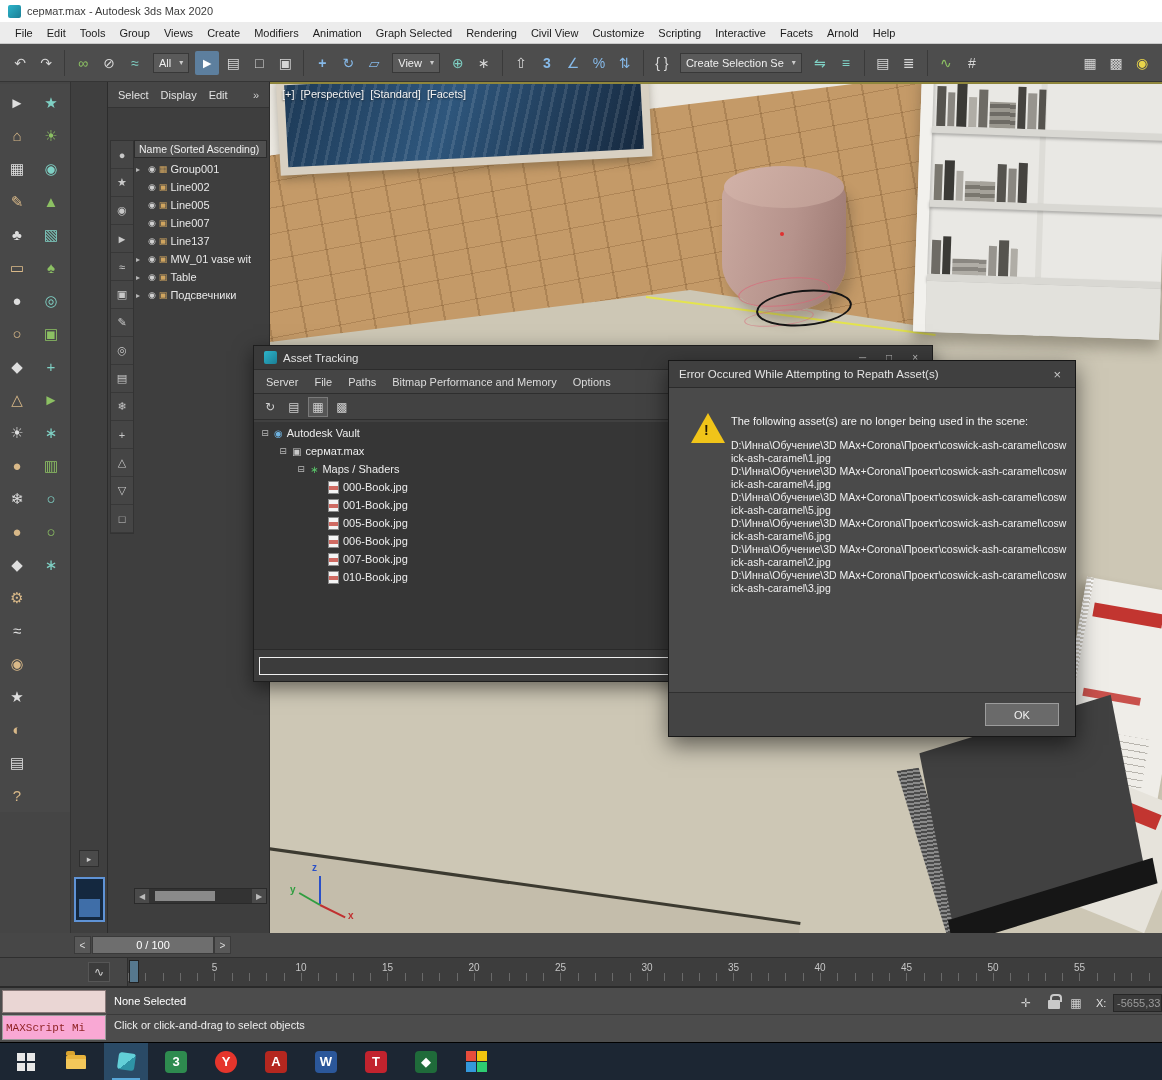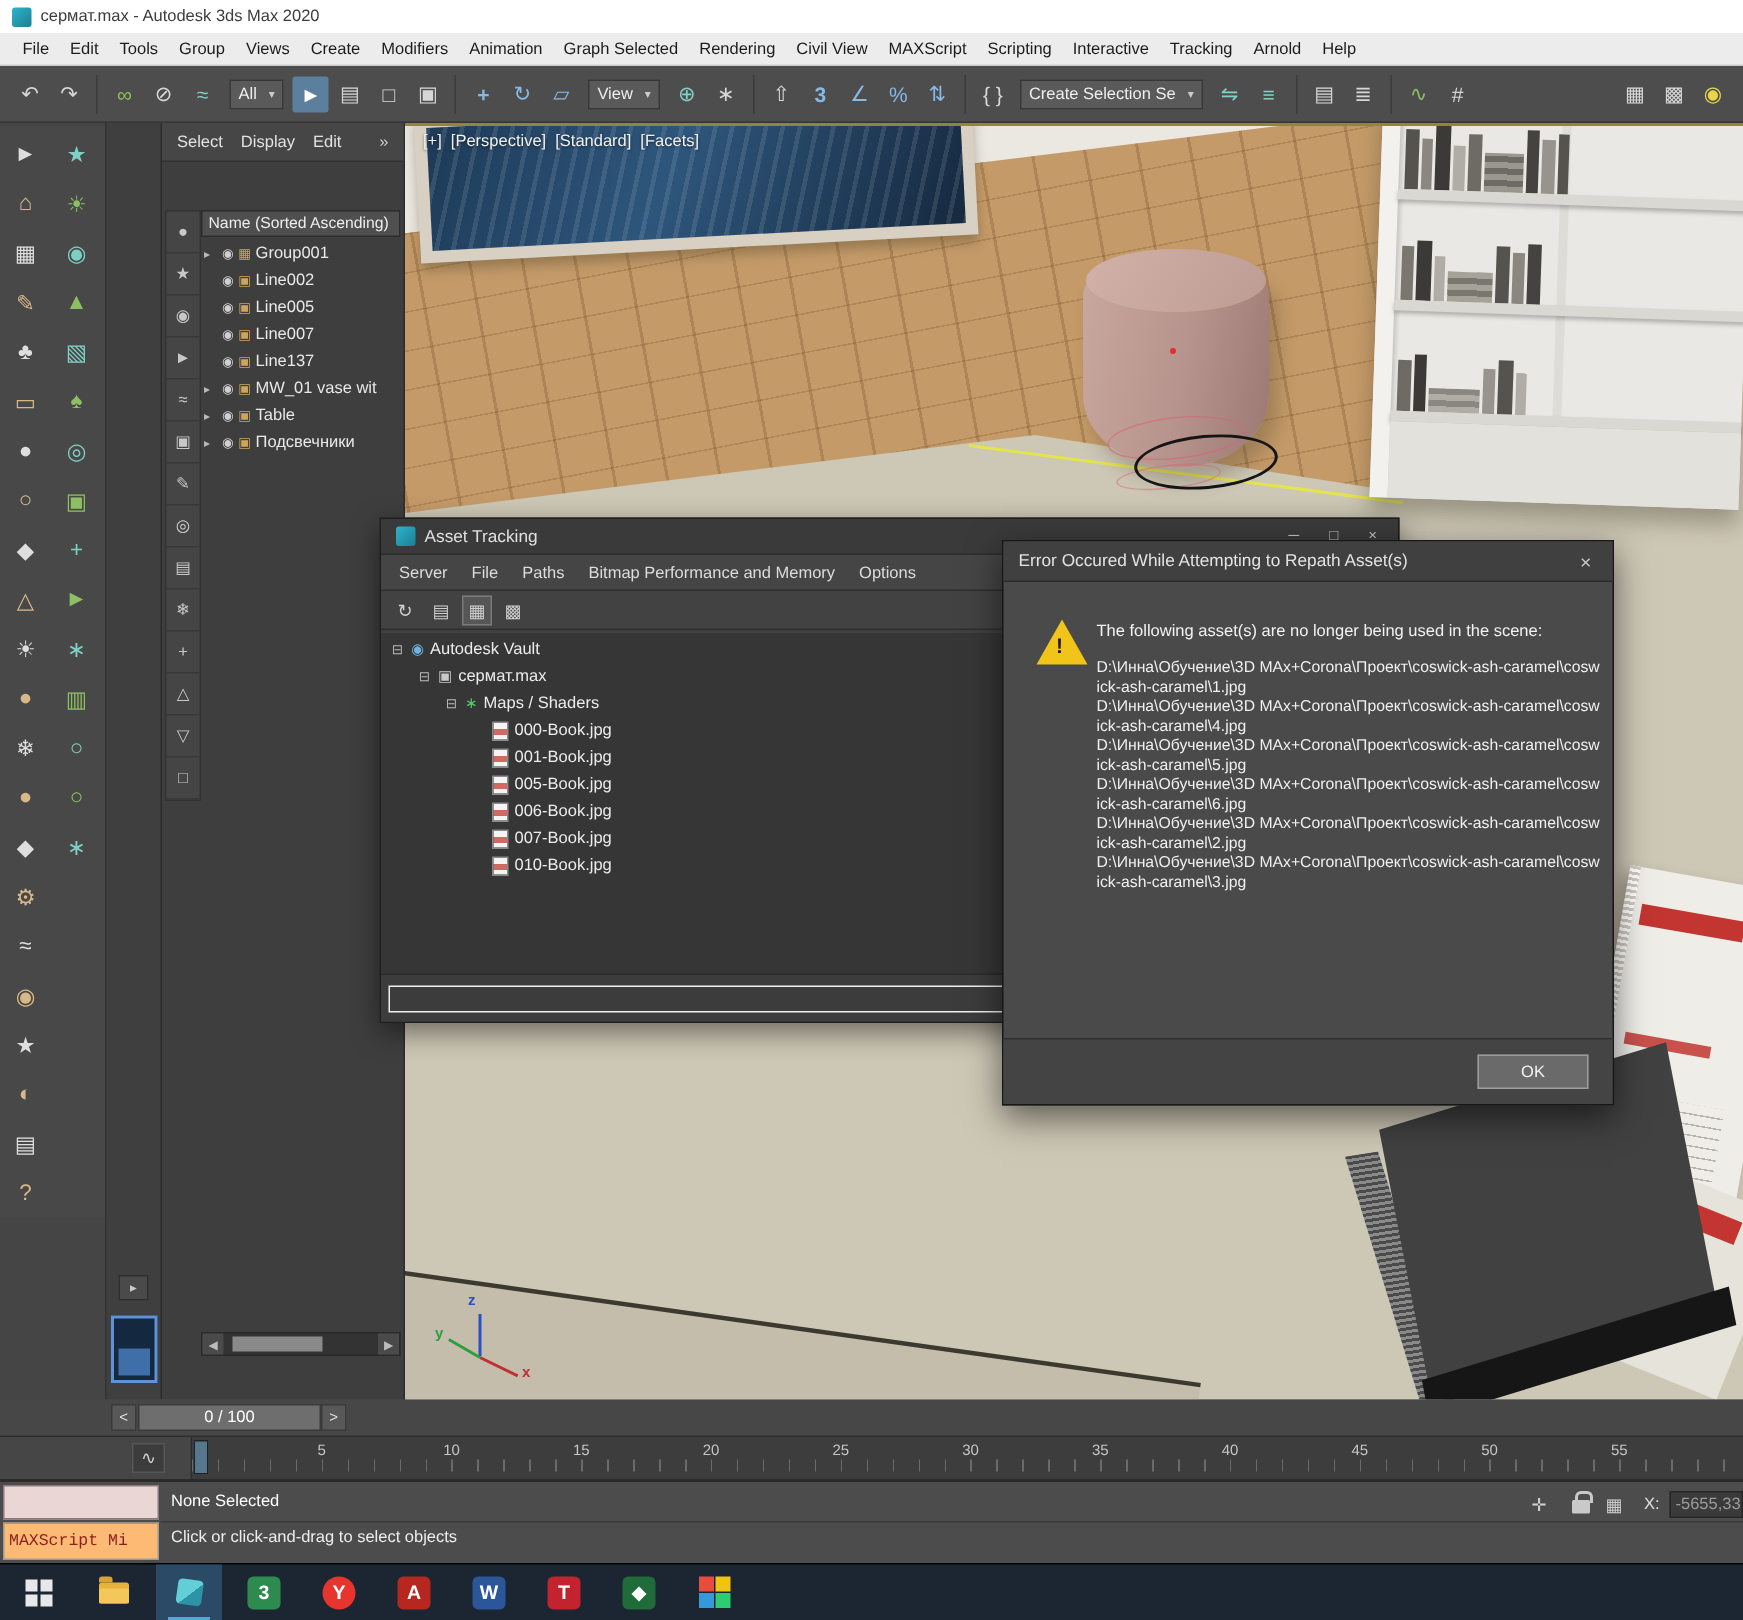--- a/index.html
+++ b/index.html
@@ -144,21 +144,21 @@
   .tb-left{position:absolute;left:0;top:0;width:128px;height:100%;background:#464646;border-right:1px solid #2e2e2e}
   .tb-curve{position:absolute;left:88px;top:4px;width:22px;height:20px;background:#3c3c3c;border:1px solid #565656;color:#cfcfcf;font-size:12px;display:flex;align-items:center;justify-content:center}
   .tb-ruler{position:absolute;left:128px;right:0;top:0;bottom:2px}
   .tb-ticks{position:absolute;left:0;right:0;bottom:3px;height:8px;background:repeating-linear-gradient(90deg,#6a6a6a 0 1px,rgba(0,0,0,0) 1px 17.3px)}
   .tb-lbl{position:absolute;top:4px;transform:translateX(-50%);color:#c6c6c6;font-size:10px}
   .tb-marker{position:absolute;left:1px;top:2px;width:10px;height:23px;background:#56788e;border:1px solid #222}
 
   
   #status{left:0;top:988px;width:1162px;height:54px;background:#4c4c4c}
   .ms-pink{position:absolute;left:2px;top:2px;width:104px;height:23px;background:#ead6d4;border:1px solid #8a7a7a}
-  .ms-white{position:absolute;left:2px;top:27px;width:104px;height:25px;background:#fdba74;border:1px solid #9a9a9a;color:#8c1f1f;font-family:"Liberation Mono","DejaVu Sans Mono",monospace;font-size:11px;display:flex;align-items:center;padding:0 3px;overflow:hidden;white-space:nowrap}
+  .ms-white{position:absolute;left:2px;top:27px;width:104px;height:25px;background:#f9a8d4;border:1px solid #9a9a9a;color:#8c1f1f;font-family:"Liberation Mono","DejaVu Sans Mono",monospace;font-size:11px;display:flex;align-items:center;padding:0 3px;overflow:hidden;white-space:nowrap}
   .st-div{position:absolute;left:107px;top:26px;right:0;height:1px;background:#3a3a3a}
   .st-sel{position:absolute;left:114px;top:7px;color:#ffffff;font-size:11px}
   .st-prompt{position:absolute;left:114px;top:31px;color:#ededed;font-size:11px}
   .st-ic{position:absolute;top:6px;width:20px;height:18px;color:#cfcfcf;font-size:12px;display:flex;align-items:center;justify-content:center}
   .padlock{position:absolute;left:1048px;top:12px;width:12px;height:9px;background:#c9c9c9;border-radius:1px}
   .padlock::before{content:"";position:absolute;left:2px;top:-6px;width:8px;height:6px;border:2px solid #c9c9c9;border-bottom:none;border-radius:4px 4px 0 0}
   .st-x{position:absolute;left:1096px;top:9px;color:#e0e0e0;font-size:11px}
   .st-xfield{position:absolute;left:1113px;top:6px;width:49px;height:18px;background:#3a3a3a;border:1px solid #262626;color:#9b9b9b;font-size:11px;display:flex;align-items:center;padding:0 3px;overflow:hidden;white-space:nowrap}
 
   
@@ -194,24 +194,24 @@
     <span>Edit</span>
     <span>Tools</span>
     <span>Group</span>
     <span>Views</span>
     <span>Create</span>
     <span>Modifiers</span>
     <span>Animation</span>
     <span>Graph Selected</span>
     <span>Rendering</span>
     <span>Civil View</span>
-    <span>MAXScript</span>
+    <span>Customize</span>
     <span>Scripting</span>
     <span>Interactive</span>
-    <span>Tracking</span>
+    <span>Facets</span>
     <span>Arnold</span>
     <span>Help</span>
   </div>
 
   <div class="ab" id="toolbar">
     <span class="ti">↶</span>
     <span class="ti">↷</span>
     <span class="tsep"></span>
     <span class="ti c-grn">∞</span>
     <span class="ti">⊘</span>

